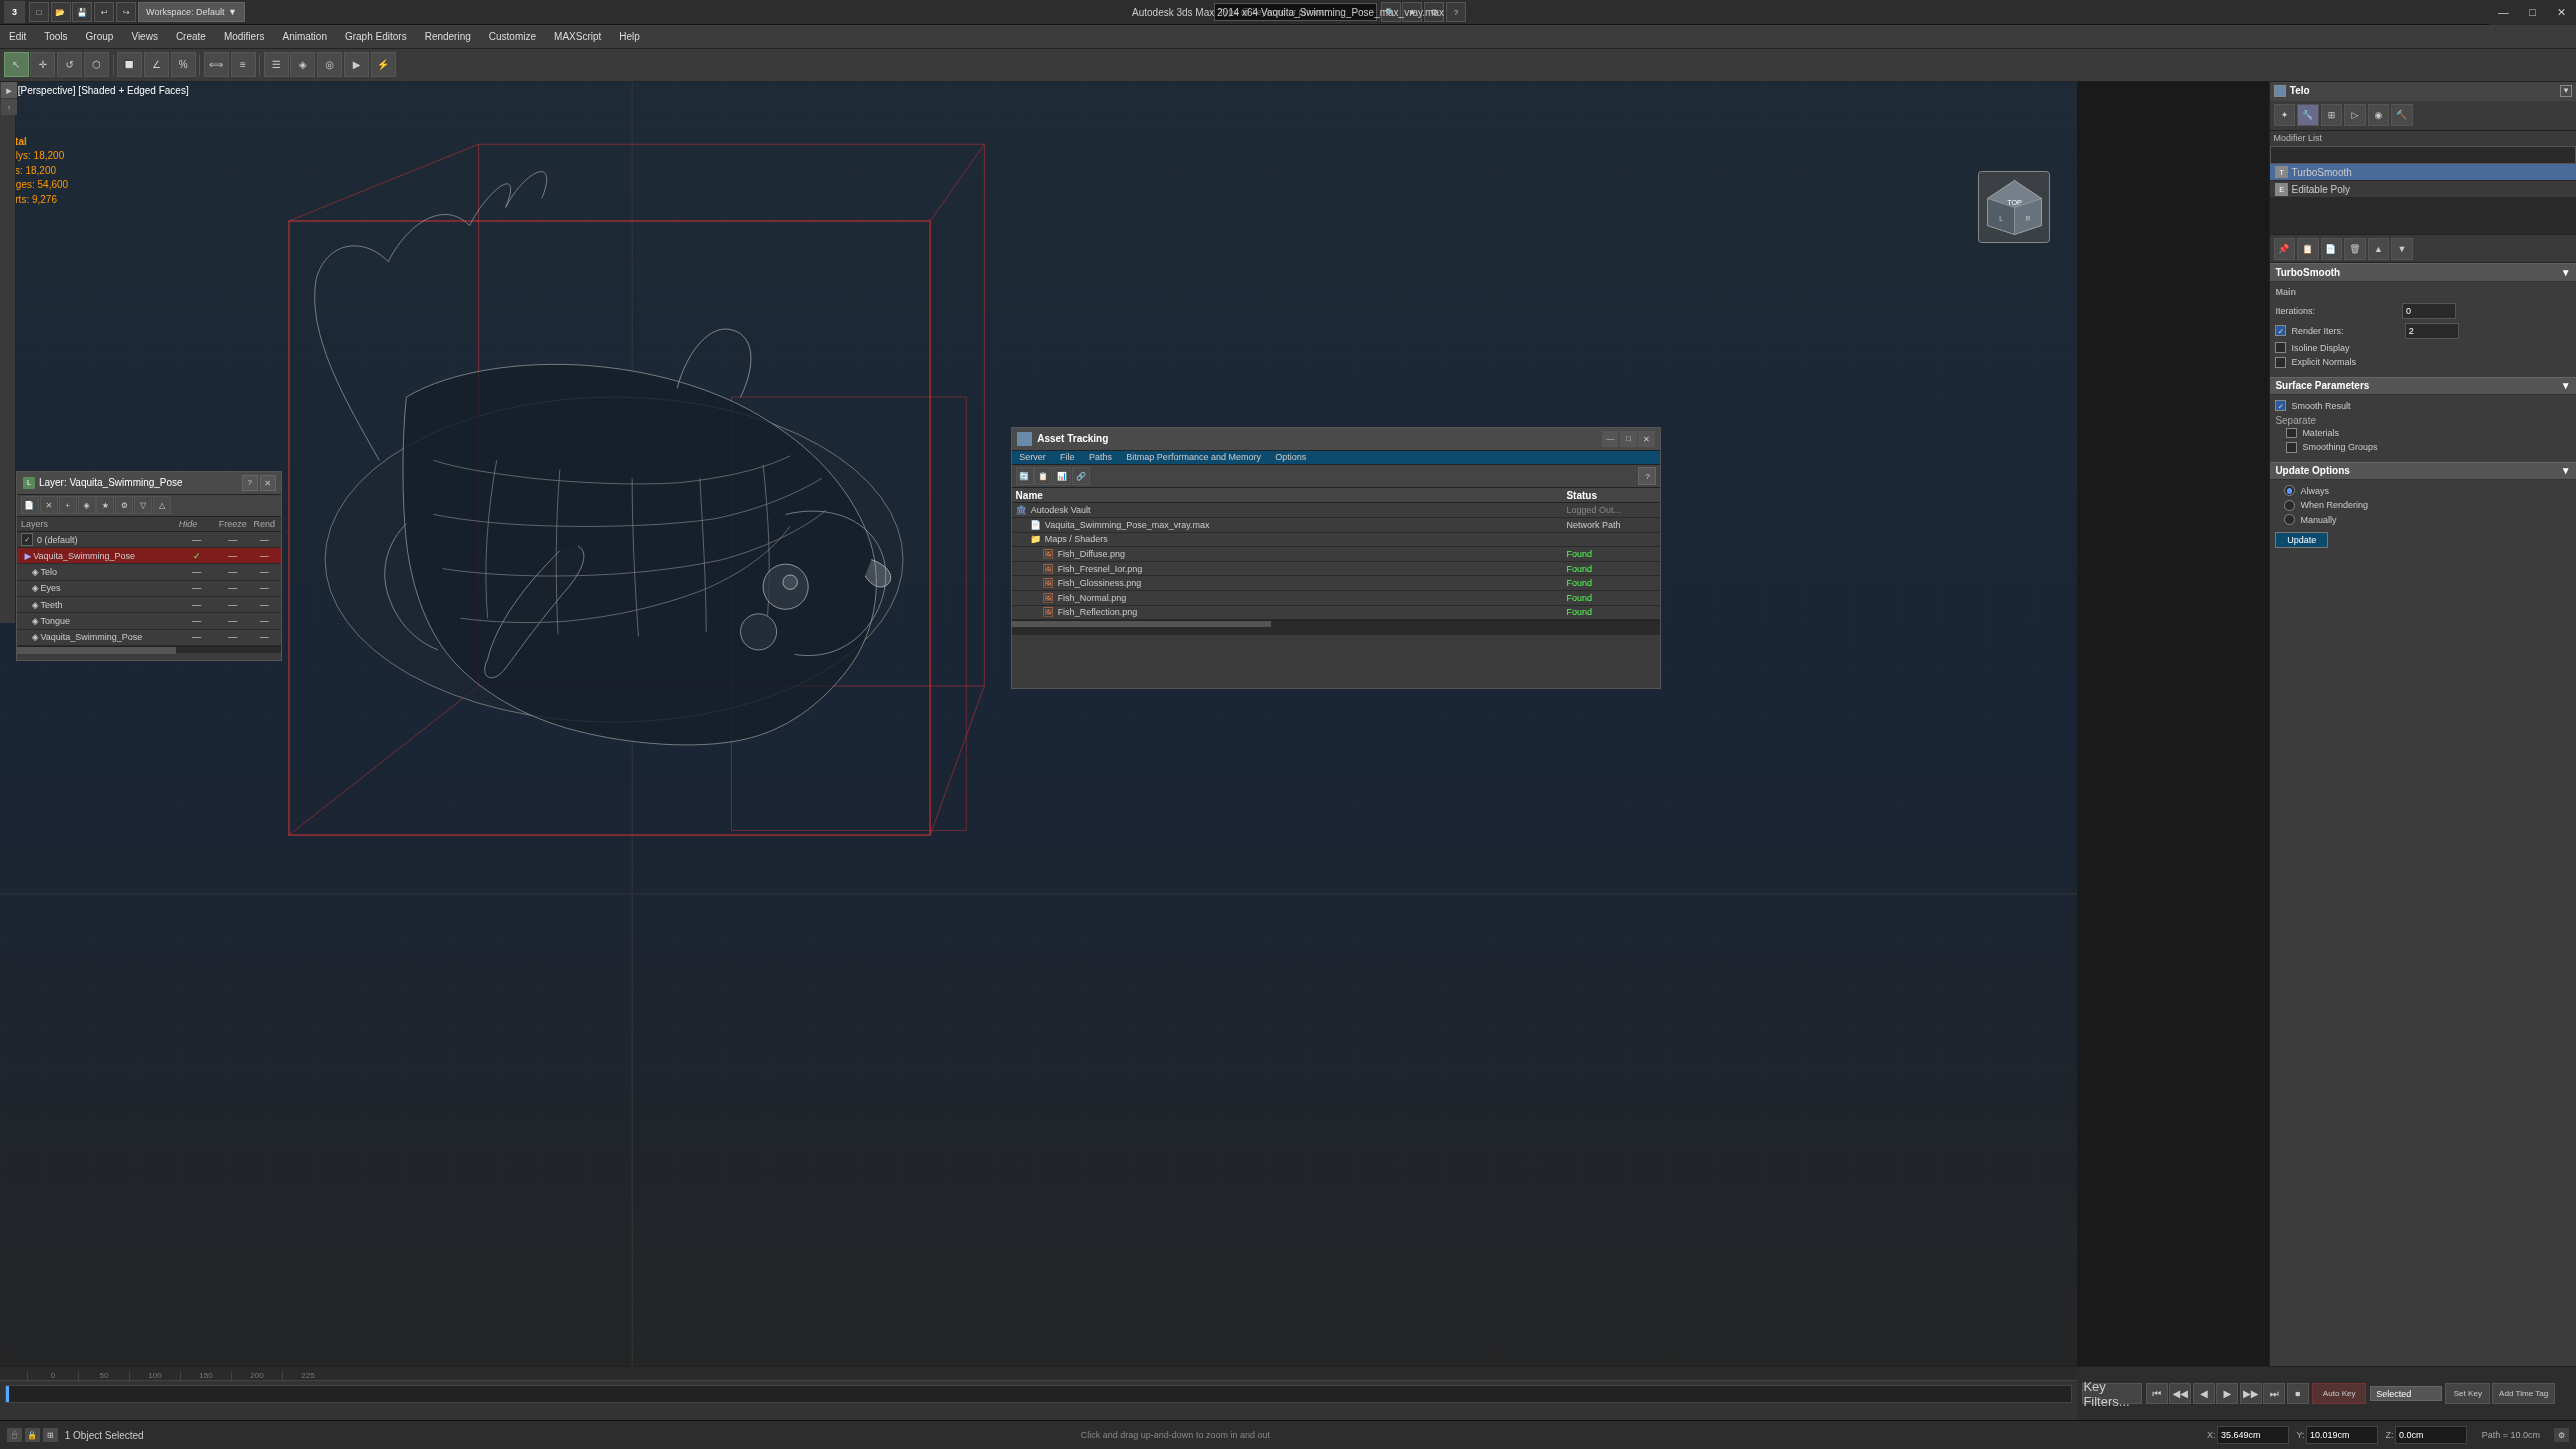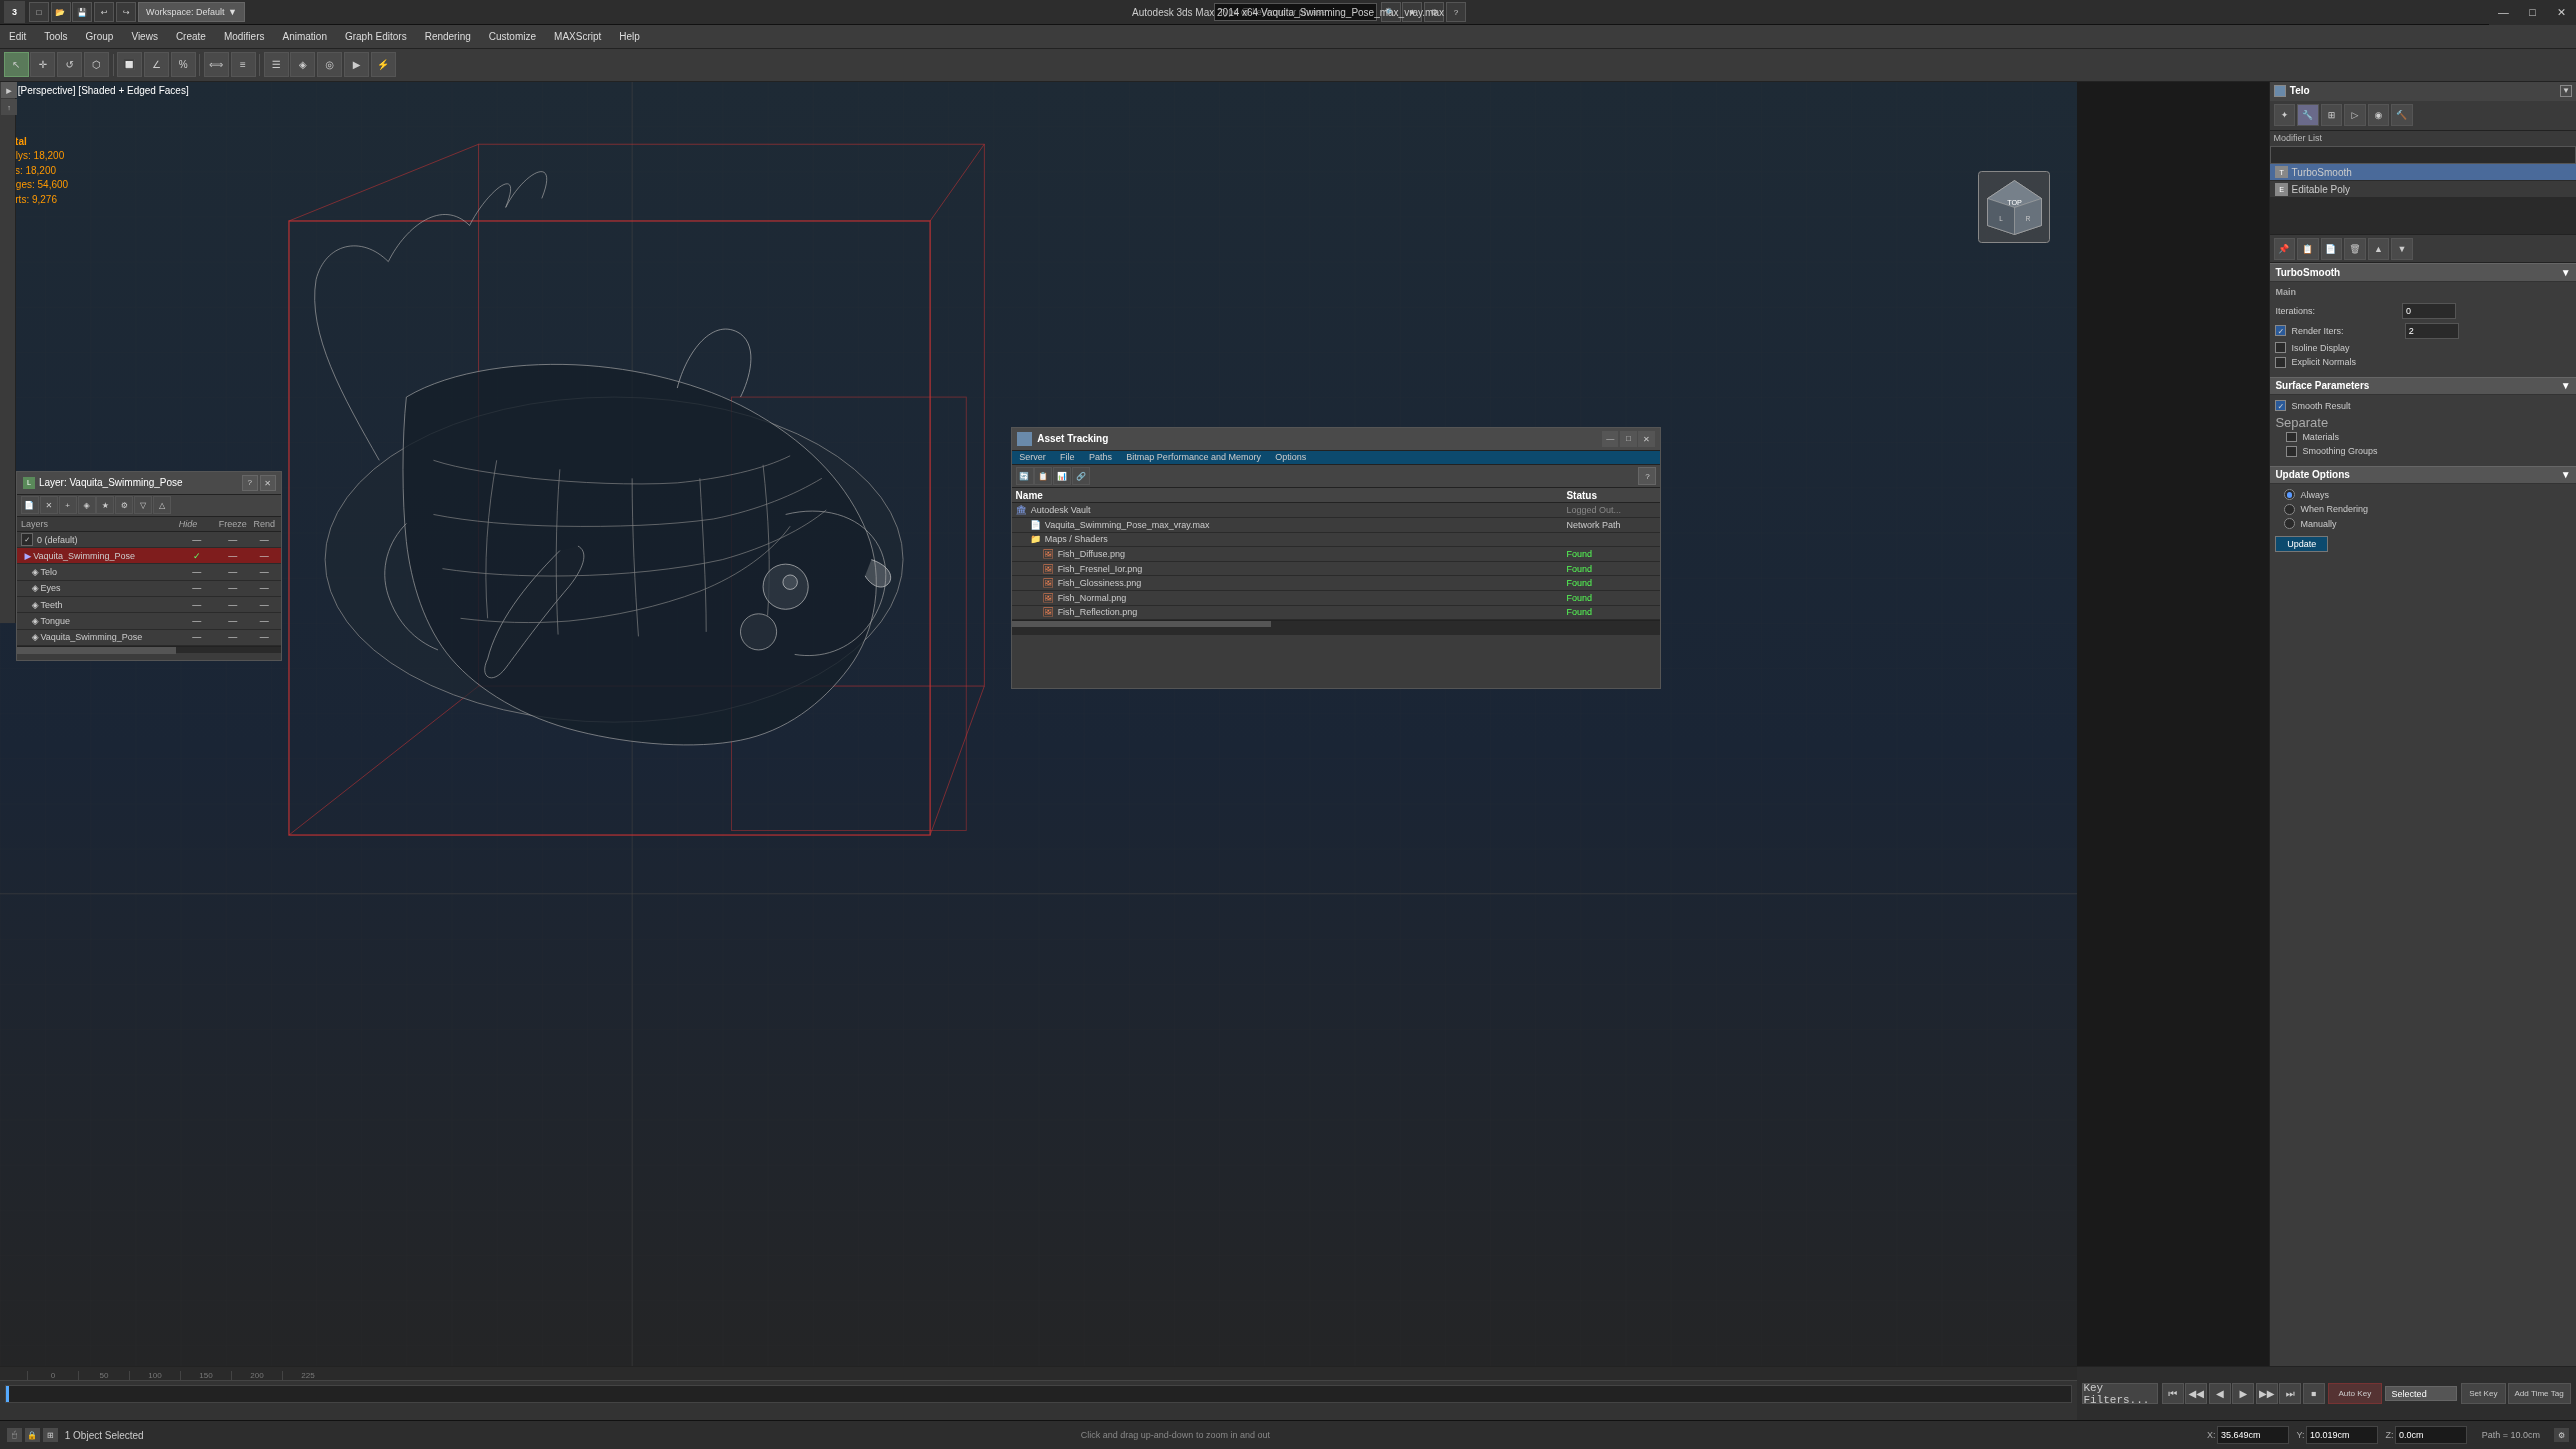--- a/index.html
+++ b/index.html
@@ -971,21 +971,21 @@
 
   <div class="section-header">
     <span>Surface Parameters</span>
     <span>▼</span>
   </div>
   <div class="section-body">
     <div class="checkbox-row">
       <div class="checkbox-box checked">✓</div>
       <div class="checkbox-label">Smooth Result</div>
     </div>
-    <div style="font-size:13px;color:#aaa;margin:3.6px 0 1.8px 0;">Separate</div>
+    <div style="font-size:10px;color:#aaa;margin:3.6px 0 1.8px 0;">Separate</div>
     <div class="checkbox-row" style="padding-left:10.8px;">
       <div class="checkbox-box"></div>
       <div class="checkbox-label">Materials</div>
     </div>
     <div class="checkbox-row" style="padding-left:10.8px;">
       <div class="checkbox-box"></div>
       <div class="checkbox-label">Smoothing Groups</div>
     </div>
   </div>
 
@@ -1200,21 +1200,21 @@
     <div class="ruler-mark">225</div>
   </div>
   <div id="timeline-track" style="width:calc(100% - 10.8px);">
     <div style="position:absolute;left:0;top:0;width:2.7px;height:100%;background:#5af;"></div>
   </div>
 </div>
 
 <div id="timeline-controls">
   <div style="display:flex;flex-direction:column;gap:1.8px;">
     <div style="display:flex;gap:1.8px;">
-      <div class="anim-btn" style="font-size:11px;width:76px;font-family:Liberation Mono, monospace;">Key Filters...</div>
+      <div class="anim-btn" style="font-size:13px;width:60px;">Key Filters...</div>
     </div>
   </div>
   <div style="display:flex;gap:1.8px;align-items:center;">
     <div class="anim-btn">⏮</div>
     <div class="anim-btn">◀◀</div>
     <div class="anim-btn">◀</div>
     <div class="anim-btn">▶</div>
     <div class="anim-btn">▶▶</div>
     <div class="anim-btn">⏭</div>
     <div class="anim-btn">⏹</div>

